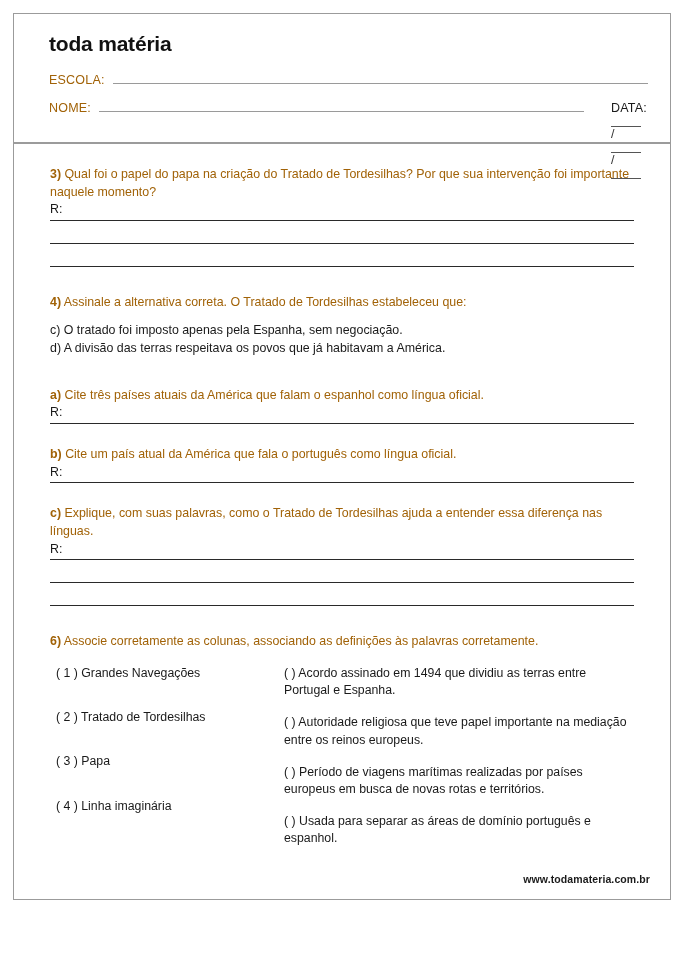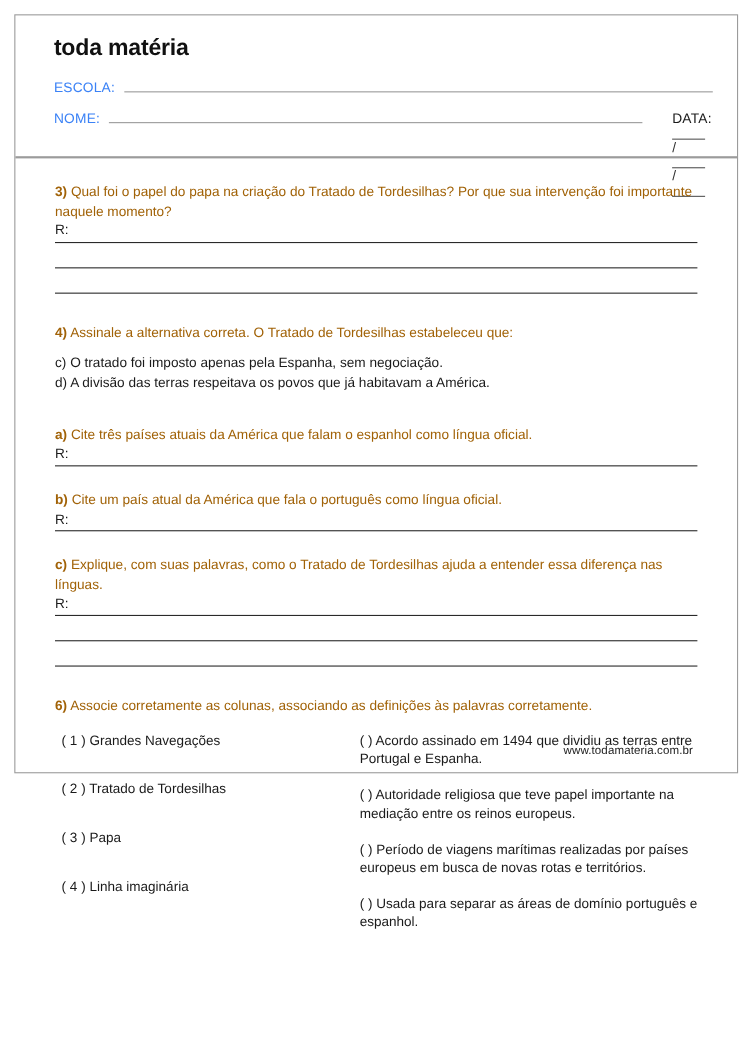--- a/index.html
+++ b/index.html
@@ -13,21 +13,21 @@
     font-family: "Liberation Sans", sans-serif;
     color: #1a1a1a;
     -webkit-font-smoothing: antialiased;
   }
 
   .page {
     position: absolute;
     left: 13px;
     top: 13px;
     width: 658px;
-    height: 690px;
+    height: 887px;
     border: 1px solid #9b9b9b;
     box-sizing: border-box;
     background: #fff;
   }
 
   
   .header {
     border-bottom: 2px solid #9b9b9b;
     padding: 16px 22px 10px 22px;
     box-sizing: border-box;
@@ -42,21 +42,21 @@
   }
   .field-row {
     display: flex;
     align-items: baseline;
     margin: 0 0 13px 13px;
     font-size: 12.5px;
     letter-spacing: 0.2px;
   }
   .field-label {
     white-space: nowrap;
-    color: #3b82f6;
+    color: #a16207;
   }
   .rule {
     flex: 1 1 auto;
     border-bottom: 1.3px solid #9a9a9a;
     height: 11px;
     margin-left: 8px;
   }
   .date-group {
     display: flex;
     align-items: baseline;
@@ -114,21 +114,20 @@
   .sub-letter { font-weight: bold; }
 
   .spacer-lg { height: 22px; }
   .spacer-md { height: 15px; }
   .spacer-sm { height: 9px; }
 
   
   .match-wrap {
     display: flex;
     margin-top: 14px;
-    gap: 43px;
   }
   .match-left {
     width: 230px;
     flex: 0 0 230px;
     padding-left: 6px;
     box-sizing: border-box;
   }
   .match-right {
     flex: 1 1 auto;
     padding-left: 4px;
@@ -141,24 +140,24 @@
   }
   .match-def {
     font-size: 12.3px;
     line-height: 1.4;
     margin-bottom: 15px;
   }
 
   
   .footer {
     position: absolute;
-    right: 40px;
+    right: 20px;
     bottom: 14px;
     font-size: 10.5px;
-    font-weight: normal;
+    font-weight: bold;
     letter-spacing: 0.1px;
     color: #1a1a1a;
   }
 </style>
 </head>
 <body>
 
 <div class="page">
 
   <div class="header">

